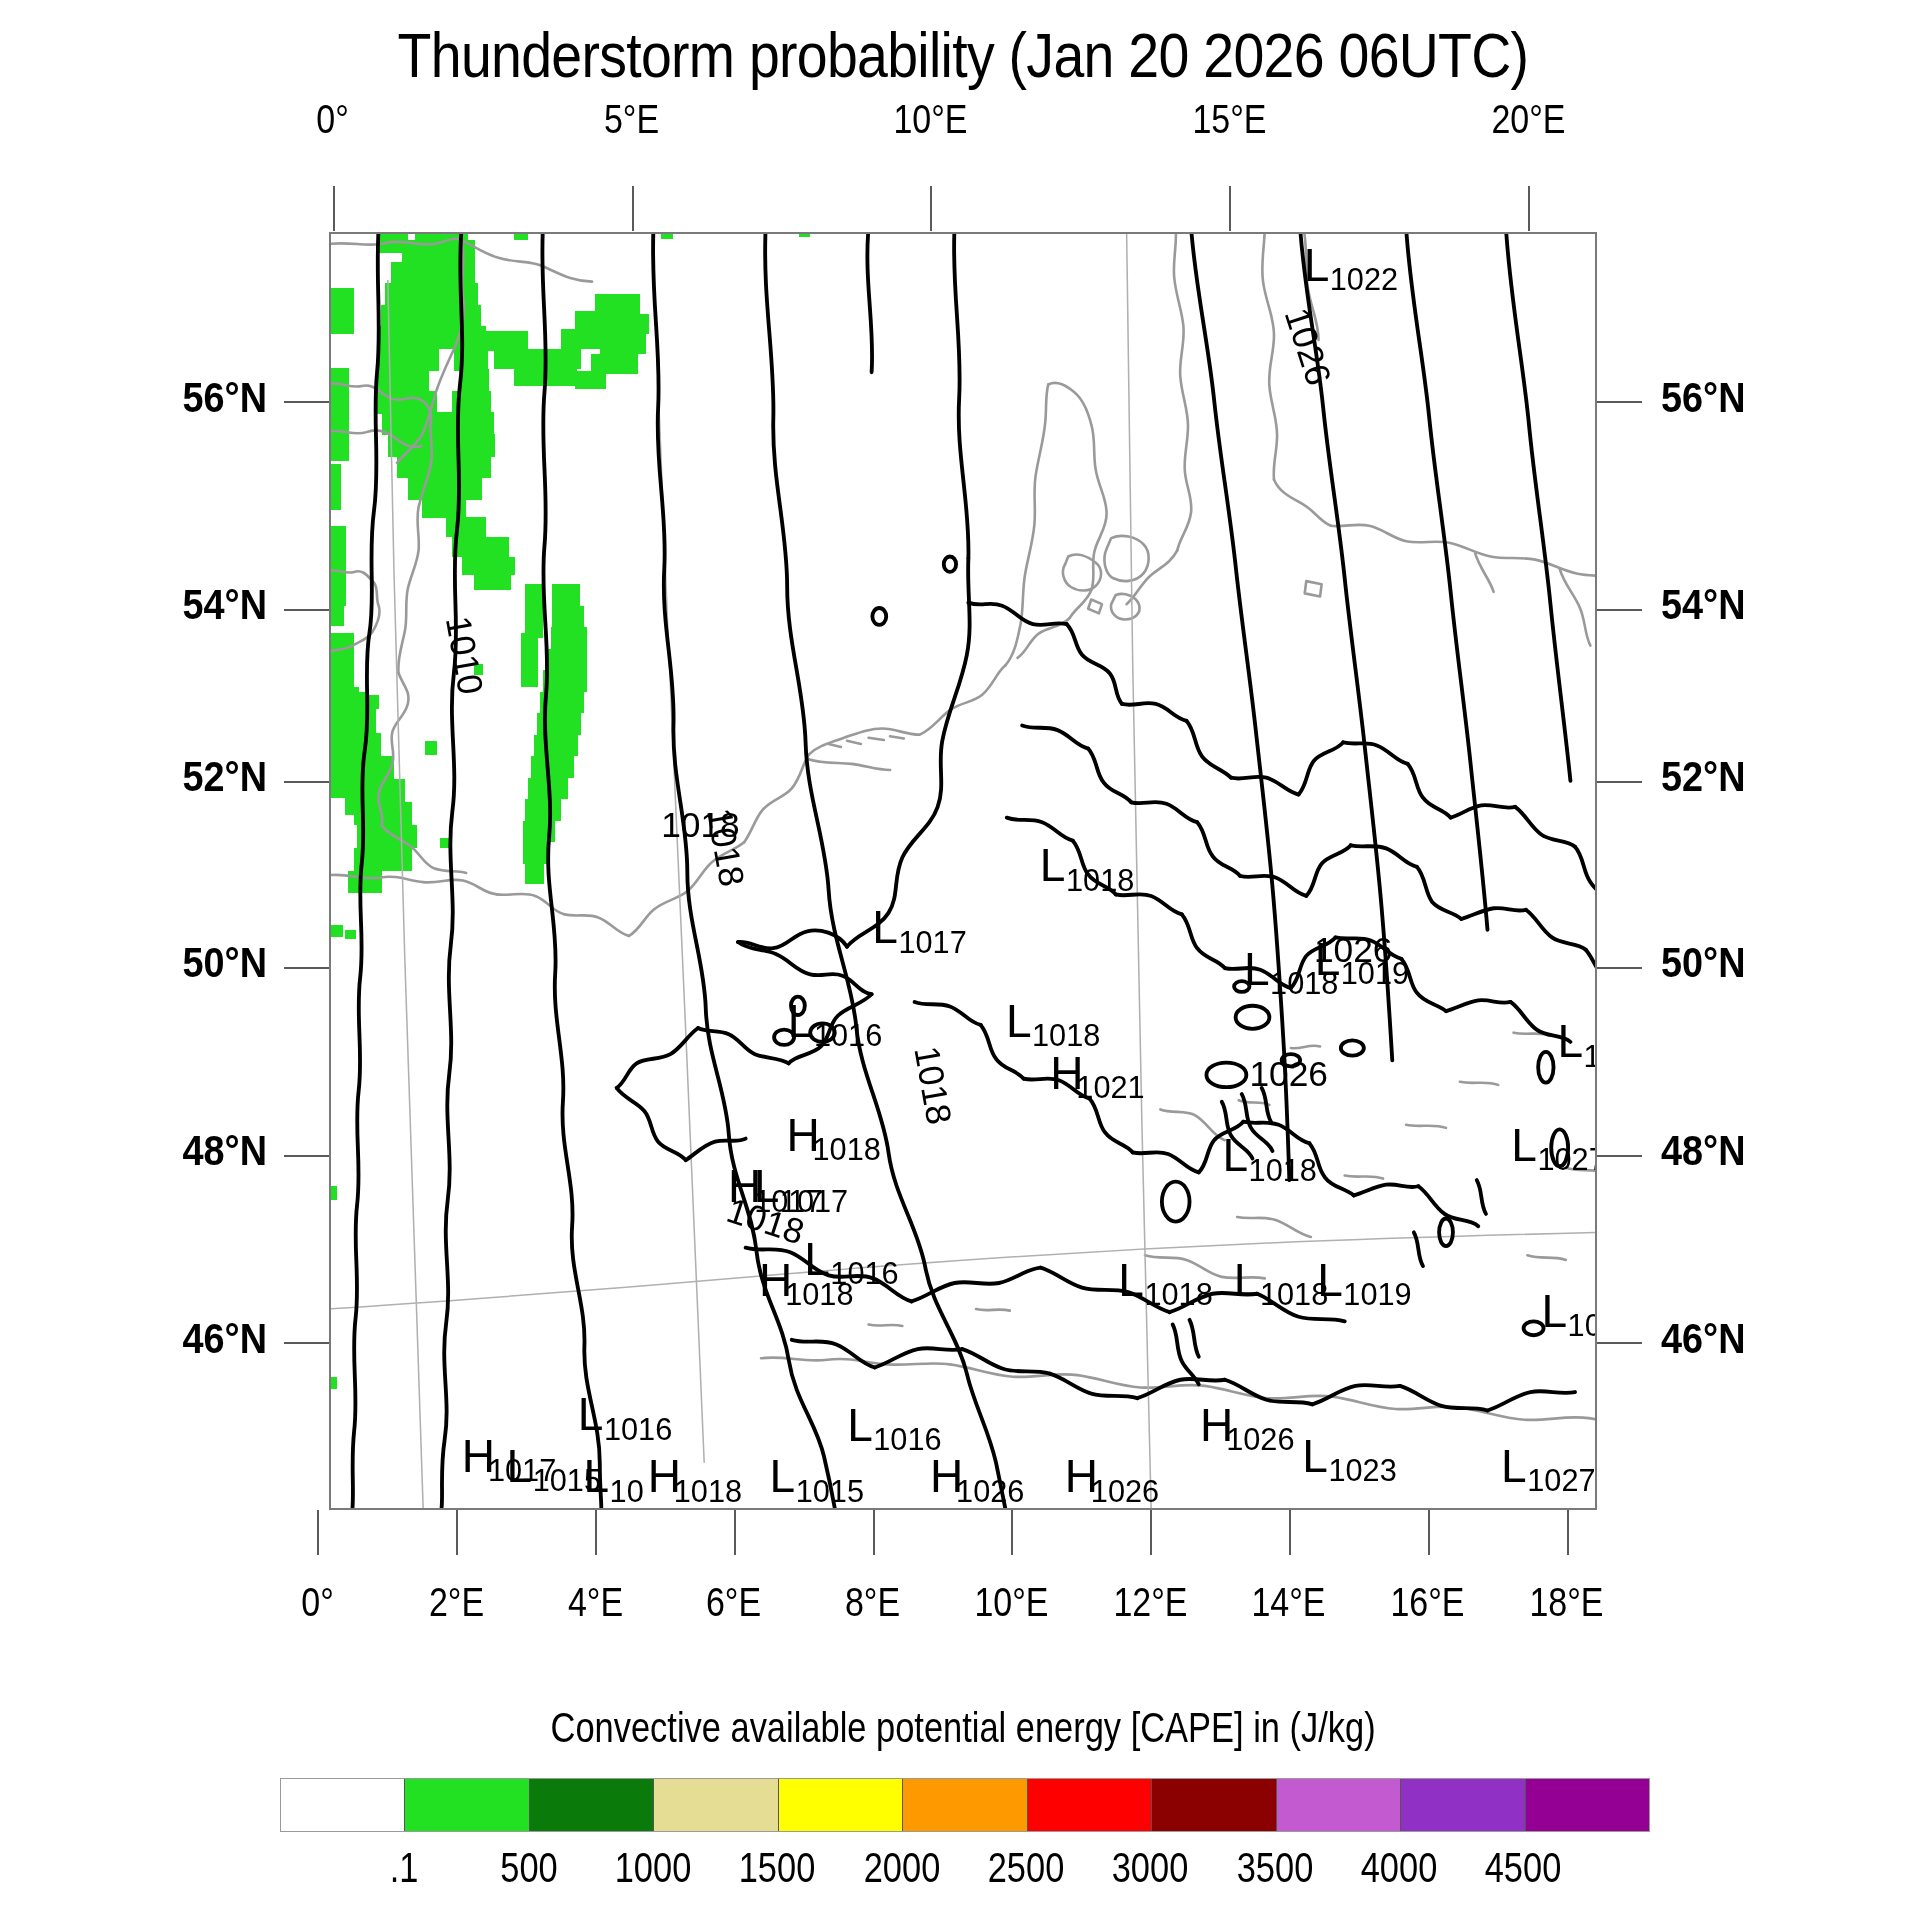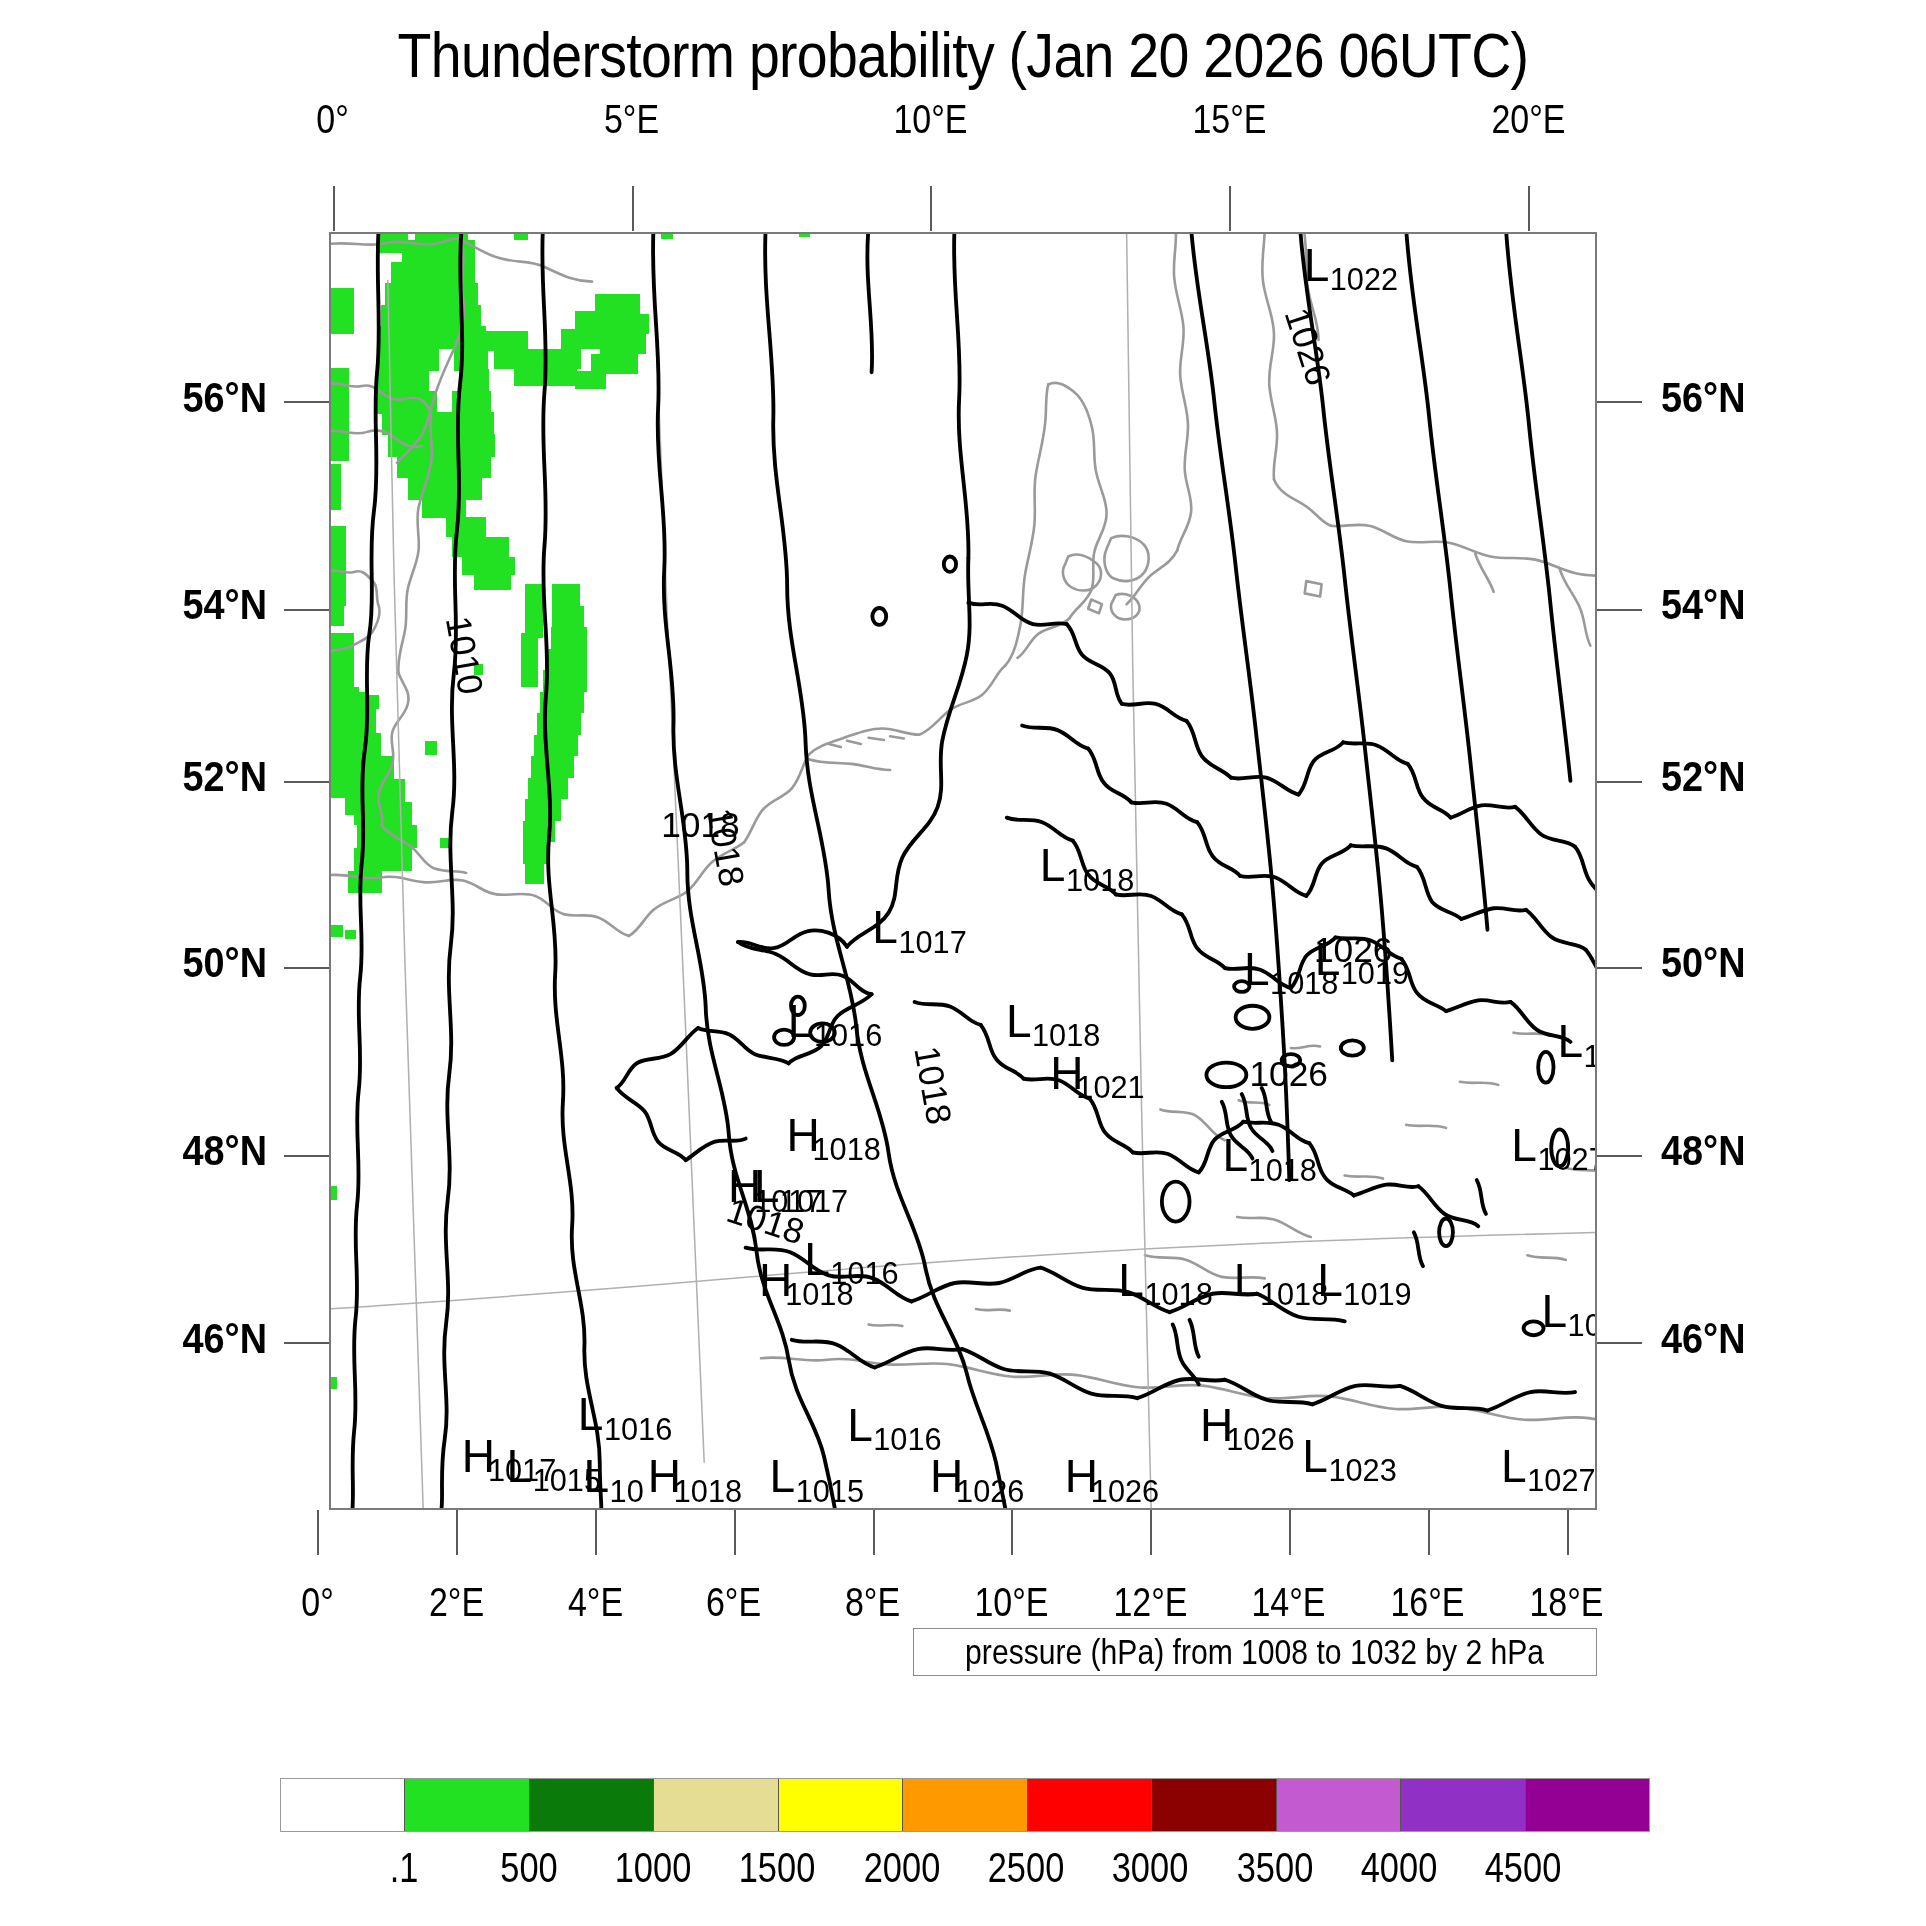--- a/index.html
+++ b/index.html
@@ -759,24 +759,24 @@
       <div class="tick-lat tick-lat-left" style="left: -41px; top: 1127px; width: 308px;">48°N</div>
       <div class="tick-lat tick-lat-left" style="left: -41px; top: 1315px; width: 308px;">46°N</div>
       <div class="tick-lat tick-lat-right" style="left: 1661px; top: 374px; width: 308px;">56°N</div>
       <div class="tick-lat tick-lat-right" style="left: 1661px; top: 581px; width: 308px;">54°N</div>
       <div class="tick-lat tick-lat-right" style="left: 1661px; top: 753px; width: 308px;">52°N</div>
       <div class="tick-lat tick-lat-right" style="left: 1661px; top: 939px; width: 308px;">50°N</div>
       <div class="tick-lat tick-lat-right" style="left: 1661px; top: 1127px; width: 308px;">48°N</div>
       <div class="tick-lat tick-lat-right" style="left: 1661px; top: 1315px; width: 308px;">46°N</div>
     </div>
 
-  <div id="pressure-caption">
-    <span>pressure (hPa) from 1008 to 1032 by 2 hPa</span>
+
+  <div id="cbar-title">
+    <span>Convective available potential energy [CAPE] in (J/kg)</span>
   </div>
-
   <div id="colorbar">
       <div class="cbar-cell" style="background: rgb(255, 255, 255);"></div>
       <div class="cbar-cell" style="background: rgb(34, 224, 34);"></div>
       <div class="cbar-cell" style="background: rgb(10, 122, 10);"></div>
       <div class="cbar-cell" style="background: rgb(230, 221, 148);"></div>
       <div class="cbar-cell" style="background: rgb(255, 255, 0);"></div>
       <div class="cbar-cell" style="background: rgb(255, 153, 0);"></div>
       <div class="cbar-cell" style="background: rgb(255, 0, 0);"></div>
       <div class="cbar-cell" style="background: rgb(139, 0, 0);"></div>
       <div class="cbar-cell" style="background: rgb(196, 90, 208);"></div>

